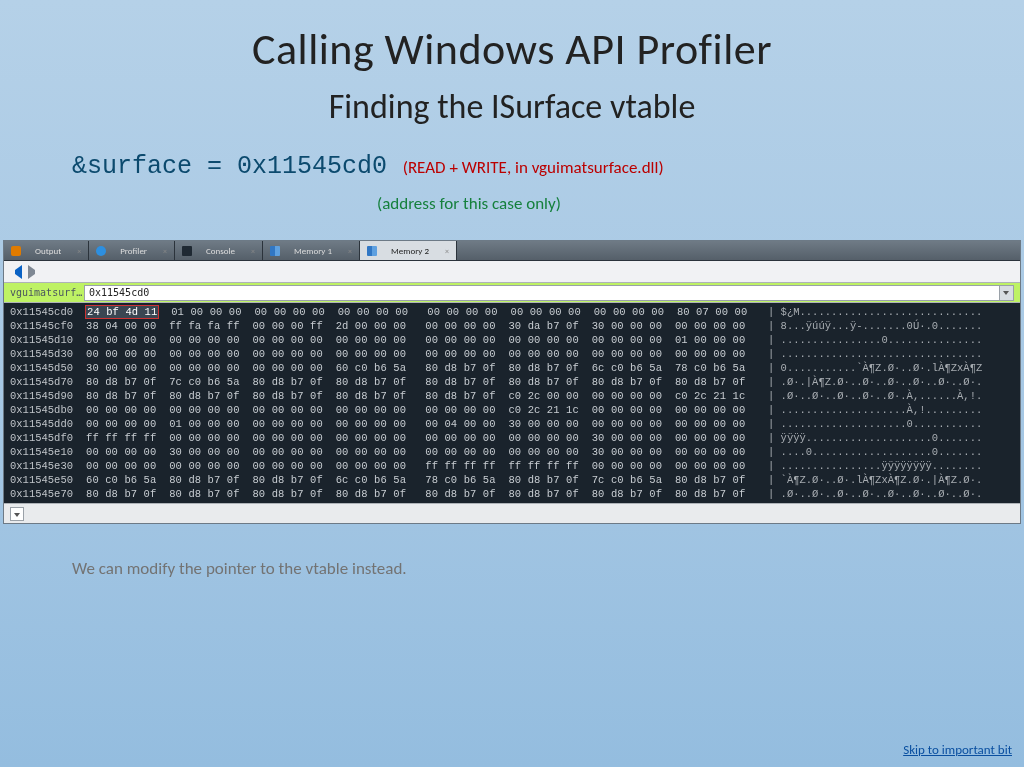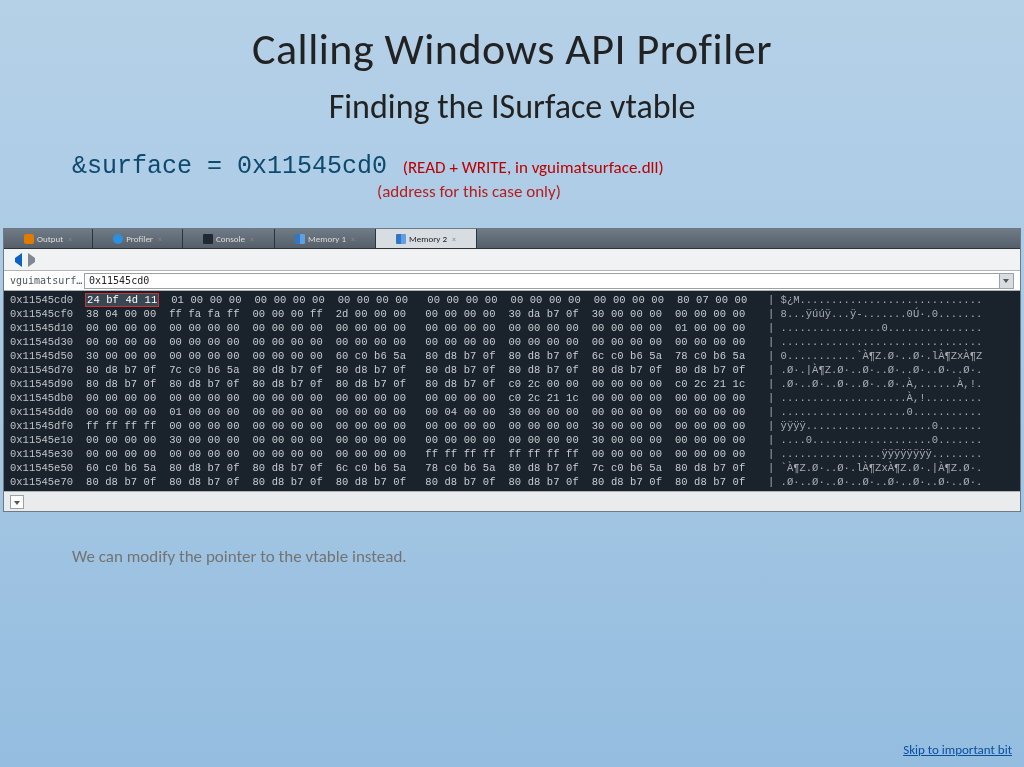--- a/index.html
+++ b/index.html
@@ -8,57 +8,57 @@
     font-family: "Segoe UI", Calibri, Arial, sans-serif;
     background: linear-gradient(to bottom, #b5d1e8 0%, #a7c8e4 50%, #94bddf 100%);
     position: relative;
   }
   .title-block { text-align: center; padding-top: 22px; color: #222; }
   .title  { font-size: 44px; font-weight: 400; letter-spacing: .5px; }
   .subtitle { font-size: 34px; font-weight: 400; margin-top: 10px; }
   .code-line { margin: 22px 0 0 72px; font-size: 25px; }
   .mono { font-family: Consolas, "Courier New", monospace; color:#0c4a6e; }
   .paren1 { color:#b00; font-size:17px; margin-left:10px; }
-  .paren2 { color:#b91c1c; font-size:17px; margin-left:305px; margin-top:0; display:block; }
+  .paren2 { color:#15803d; font-size:17px; margin-left:305px; margin-top:12px; display:block; }
   .debugger {
     margin: 26px 3px 0 3px;
     border: 1px solid #6d7a86;
     background: #4e5965;
     width: 1018px;
     overflow: hidden;
   }
   .dbg-tabs {
     display:flex; align-items:center; height:20px;
     background: linear-gradient(#6f7b86,#555f69);
     font-size:9px; color:#ddd;
     border-bottom:1px solid #2b333b;
   }
   .tab {
-    display:flex; align-items:center; gap:3px;
-    padding: 0 20px; height:100%;
+    display:flex; align-items:center; gap:14px;
+    padding: 0 7px; height:100%;
     border-right:1px solid #2b333b;
   }
   .tab .ico { width:10px; height:10px; display:inline-block; }
   .tab.active { background:#d8dde2; color:#222; }
   .tab .x { color:#888; margin-left:2px; font-size:8px; }
   .ico-out  { background:#e07b00; border-radius:2px; }
   .ico-prof { background:#2d8fe0; border-radius:50%; }
   .ico-cons { background:#1f2933; border-radius:1px; }
   .ico-mem  { background:linear-gradient(90deg,#3177c4 50%,#5ea0e0 50%); border-radius:1px; }
   .dbg-toolbar {
     height:22px; background:#f1f2f4; display:flex; align-items:center;
     padding:0 4px; gap:6px; border-bottom:1px solid #aeb3b8;
   }
   .nav-arrow {
     width:14px; height:14px; display:inline-block;
   }
   .nav-arrow.l { border-right:7px solid #0a62c4; border-top:5px solid transparent; border-bottom:5px solid transparent; }
   .nav-arrow.r { border-left:7px solid #7f8893; border-top:5px solid transparent; border-bottom:5px solid transparent; }
   .addr-row {
-    height:20px; background:#ffffff; display:flex; align-items:center;
+    height:20px; background:#bef264; display:flex; align-items:center;
     font-size:10px; color:#555; border-bottom:1px solid #aeb3b8;
   }
   .addr-label { width:80px; padding-left:6px; color:#4b5560; font-family:Consolas,monospace; }
   .addr-input {
     flex:1; height:16px; font-family:Consolas,monospace; font-size:10px;
     border:1px solid #9aa1a8; background:#fff; padding:0 4px; color:#222;
   }
   .addr-drop { width:14px; height:16px; background:#d8dde2; border:1px solid #9aa1a8; border-left:0; margin-right:6px; position:relative; }
   .addr-drop:after { content:""; position:absolute; left:3px; top:5px; border-left:3px solid transparent; border-right:3px solid transparent; border-top:4px solid #555; }
   .hex-area {

